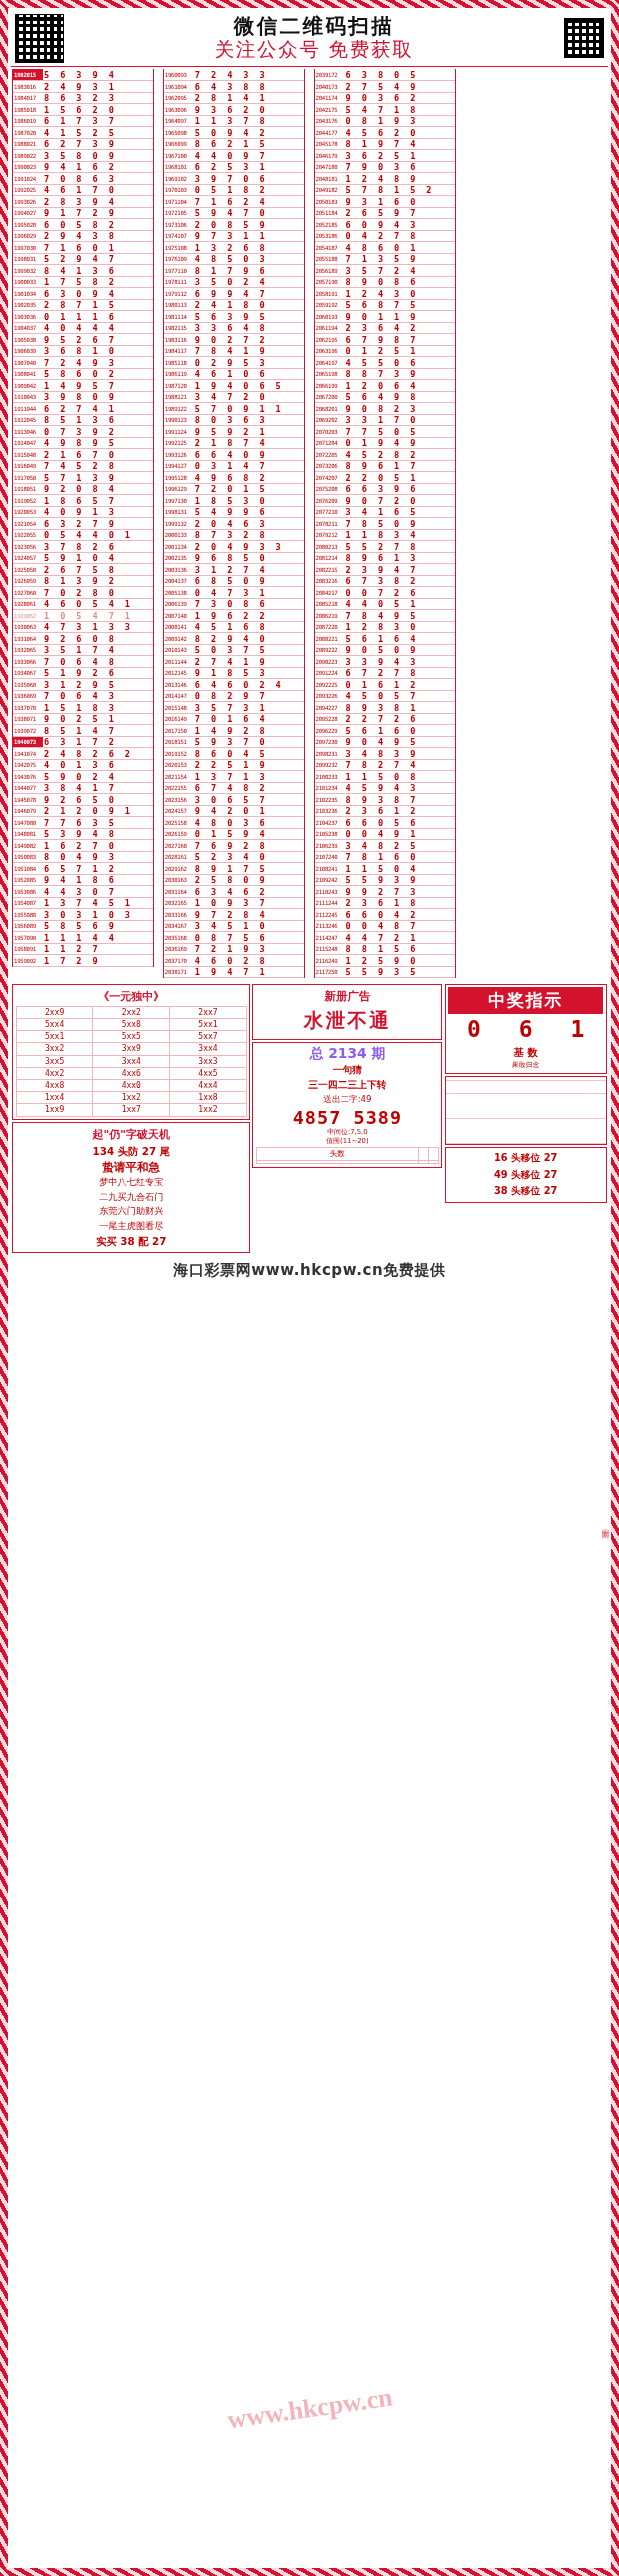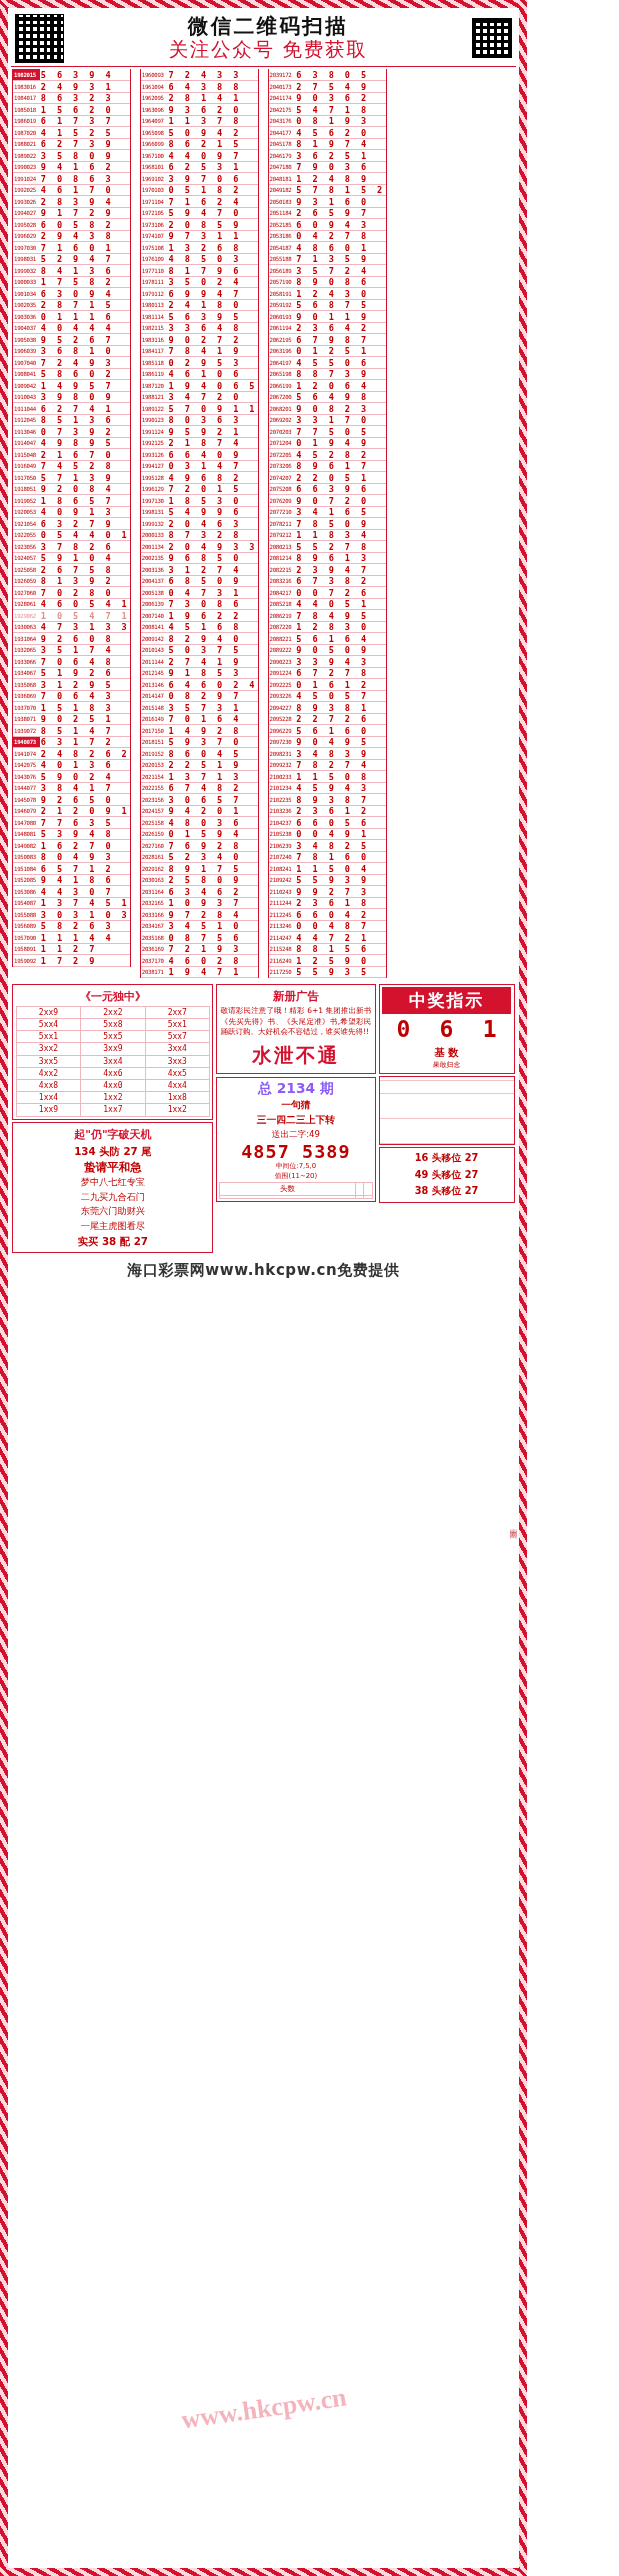--- a/index.html
+++ b/index.html
@@ -5,21 +5,21 @@
   * { box-sizing: border-box; }
   html, body { margin:0; padding:0; }
   body {
     width:619px;
     background:#ffffff;
     font-family:"Liberation Sans", sans-serif;
     color:#c00000;
   }
   .page {
     position:relative;
-    width:527px;
+    width:619px;
     min-height:2576px;
     background:#fff;
     border:8px solid #c8102e;
     border-image: repeating-linear-gradient(45deg,#d3122e 0 5.7px,#ffd9df 5.7px 11.5px) 14;
     padding:3.4px;
   }
   
   .header {
     display:flex;
     align-items:center;
@@ -600,21 +600,21 @@
             <tr>
               <td class="yr">1954087</td>
               <td class="nums">1 3 7 4 5 1</td>
             </tr>
             <tr>
               <td class="yr">1955088</td>
               <td class="nums">3 0 3 1 0 3</td>
             </tr>
             <tr>
               <td class="yr">1956089</td>
-              <td class="nums">5 8 2 6 3</td>
+              <td class="nums">5 8 5 6 9</td>
             </tr>
             <tr>
               <td class="yr">1957090</td>
               <td class="nums">1 1 1 4 4</td>
             </tr>
             <tr>
               <td class="yr">1958091</td>
               <td class="nums">1 1 2 7</td>
             </tr>
             <tr>
@@ -1336,21 +1336,20 @@
             <div>东莞六门助财兴</div>
             <div>一尾主虎图看尽</div>
           </div>
         <div class="award-sub">实买 38 配 27</div>
       </div>
     </div>
 
     <div class="lower-col lower-mid">
       <div class="panel">
         <div class="mid-head">新册广告</div>
-        <div class="adtext">敬请彩民注意了哦！精彩 6+1 集团推出新书《先买先得》书、《头尾定准》书,希望彩民踊跃订购。大好机会不容错过，谁买谁先得!!</div>
         <div class="bigred">水泄不通</div>
       </div>
       <div class="panel">
         <div class="period">总 2134 期</div>
         <div class="riddle">一句猜</div>
         <div class="riddle">三一四二三上下转</div>
         <div class="sendline">送出二字:49</div>
         <div class="numbig">4857 5389</div>
         <div class="small-note">中间位:7,5,0</div>
         <div class="small-note">值围(11~20)</div>

